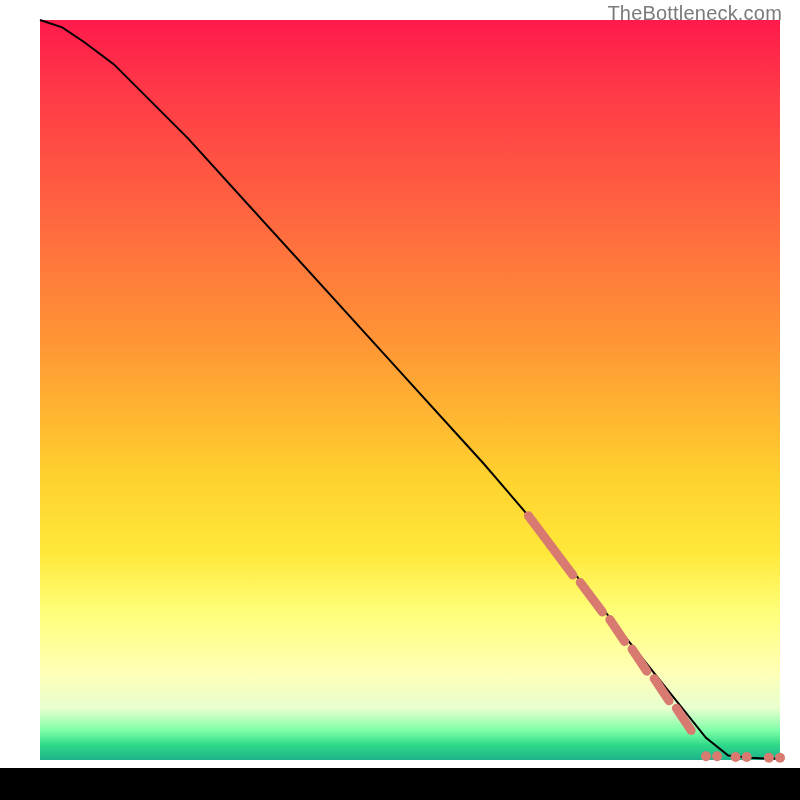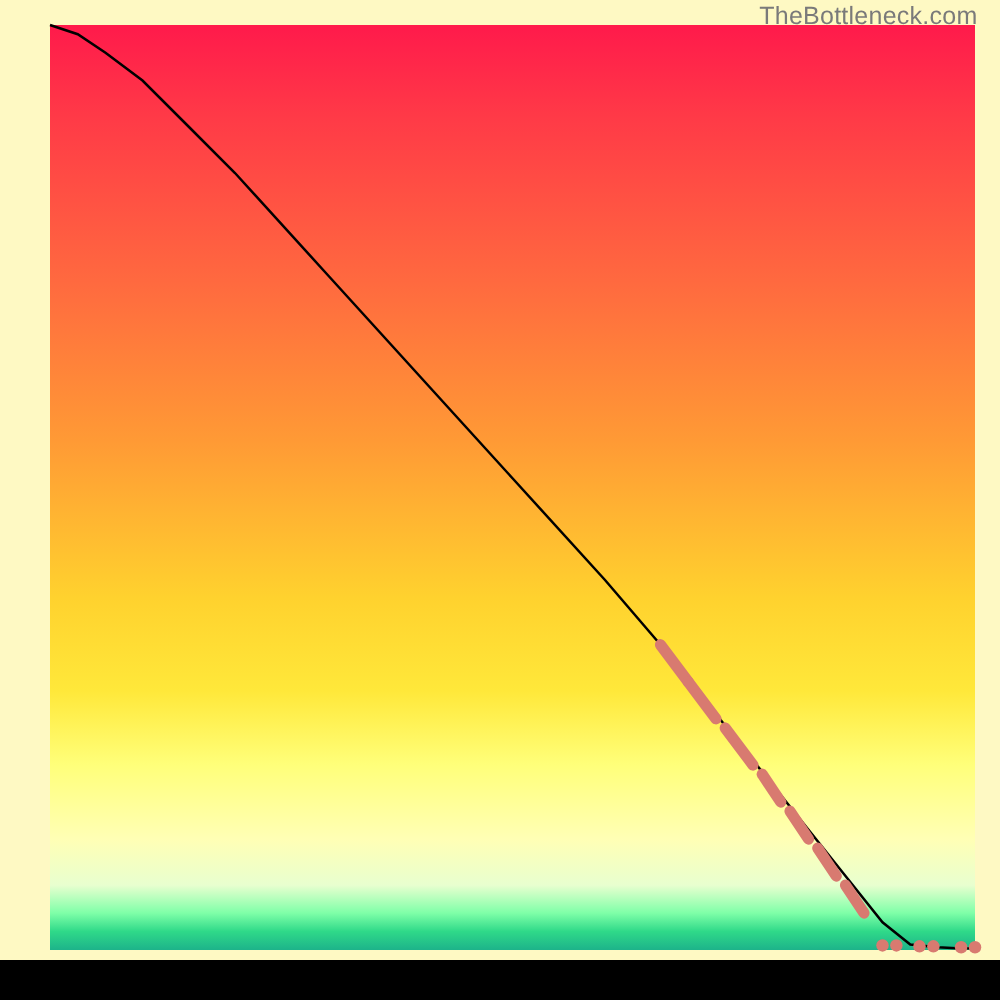--- a/index.html
+++ b/index.html
@@ -8,21 +8,21 @@
     width: 800px;
     height: 800px;
     background: #000;
     font-family: Arial, Helvetica, sans-serif;
     overflow: hidden;
   }
   .frame {
     position: relative;
     width: 800px;
     height: 768px;
-    background: #fef9c3;
+    background: #ffffff;
   }
   .plot {
     position: absolute;
     left: 40px;
     top: 20px;
     width: 740px;
     height: 740px;
     
     background: linear-gradient(
       to bottom,

